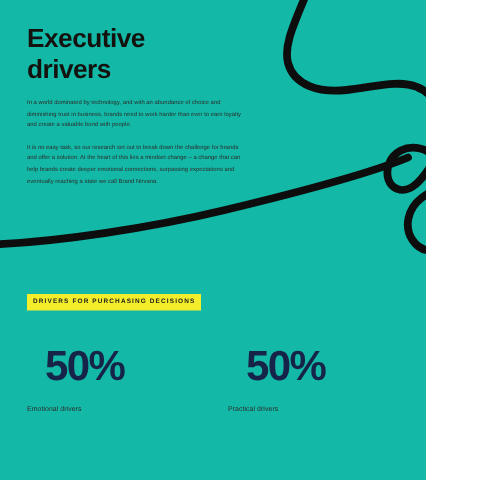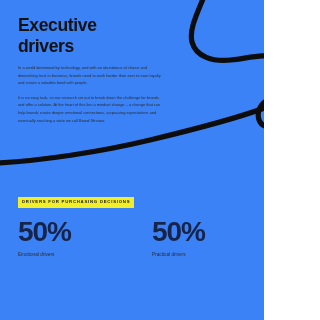--- a/index.html
+++ b/index.html
@@ -9,23 +9,23 @@
   body {
     width: 320px;
     height: 320px;
     background: #ffffff;
     font-family: "Liberation Sans", sans-serif;
     overflow: hidden;
     position: relative;
   }
   .page {
     position: relative;
-    width: 264px;
+    width: 284px;
     height: 320px;
-    background: #3b82f6;
+    background: #14b8a6;
     overflow: hidden;
   }
 
   
   .squiggle {
     position: absolute;
     left: 0;
     top: 0;
     width: 320px;
     height: 320px;
@@ -94,21 +94,21 @@
   }
   .stat {
     width: 134px;
   }
   .stat-value {
     font-size: 28px;
     font-weight: bold;
     letter-spacing: -1.1px;
     line-height: 1;
     color: #16244a;
-    margin: 0;
+    margin: 12px;
   }
   .stat-label {
     margin: 6px 0 0 0;
     font-size: 4.6px;
     line-height: 1.3;
     color: #2b2b2b;
     letter-spacing: 0.05px;
   }
 </style>
 </head>

